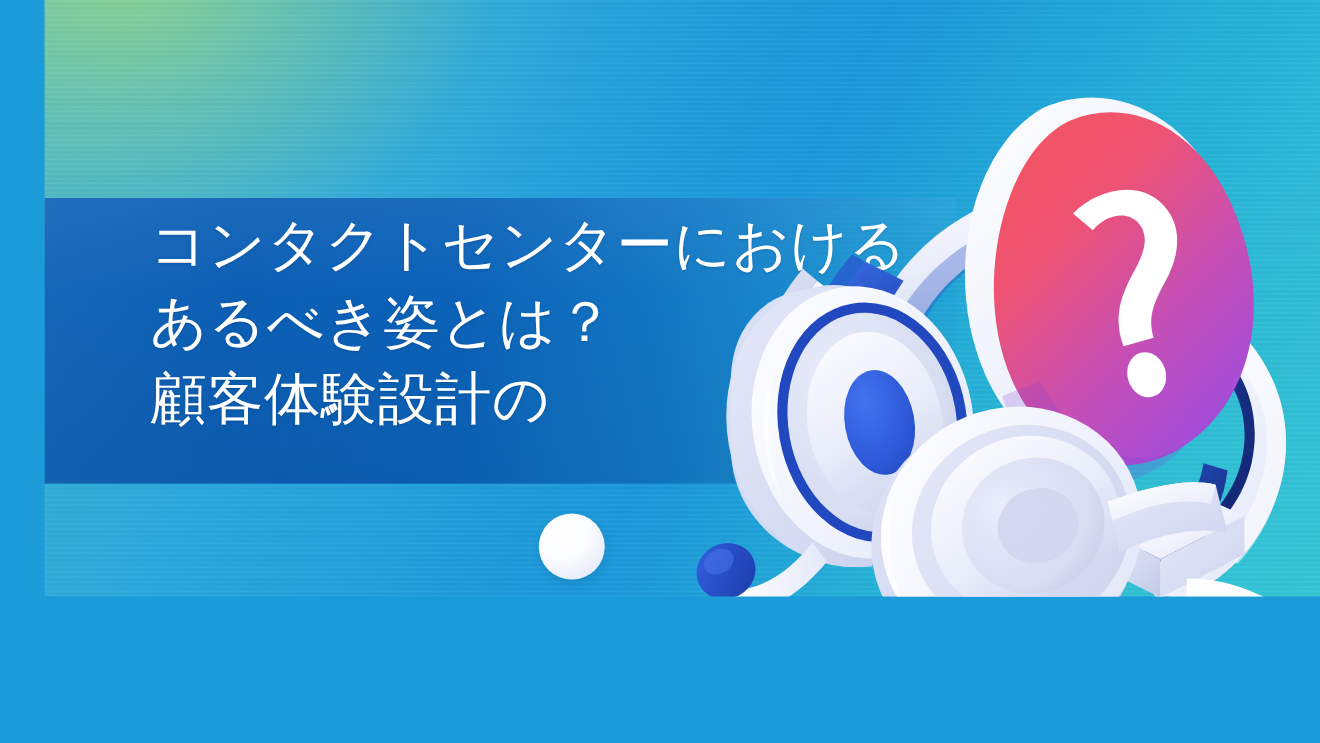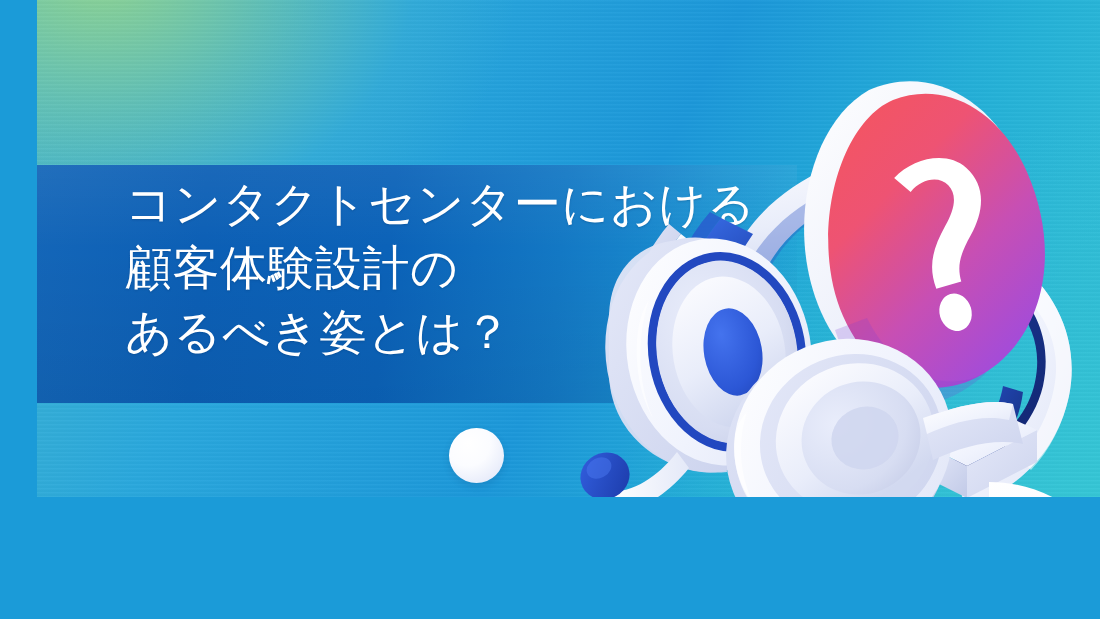--- a/index.html
+++ b/index.html
@@ -72,22 +72,22 @@
 <div id="banner">
 
   <div class="bg-base"></div>
   <div class="bg-scan"></div>
 
   <div class="band"></div>
   <div class="band-sheen"></div>
 
   <div class="headline">
     <span class="ln">コンタクトセンターにおける</span>
+    <span class="ln">あるべき姿とは？</span>
     <span class="ln">顧客体験設計の</span>
-    <span class="ln">あるべき姿とは？</span>
   </div>
 
   <div class="sphere"></div>
 
   <div class="art">
     <svg width="1100" height="619" viewBox="0 0 1100 619" xmlns="http://www.w3.org/2000/svg">
       <defs>
         <linearGradient id="gWhite" x1="0" y1="0" x2="1" y2="1">
           <stop offset="0%" stop-color="#FFFFFF"></stop>
           <stop offset="55%" stop-color="#F0F3FD"></stop>

